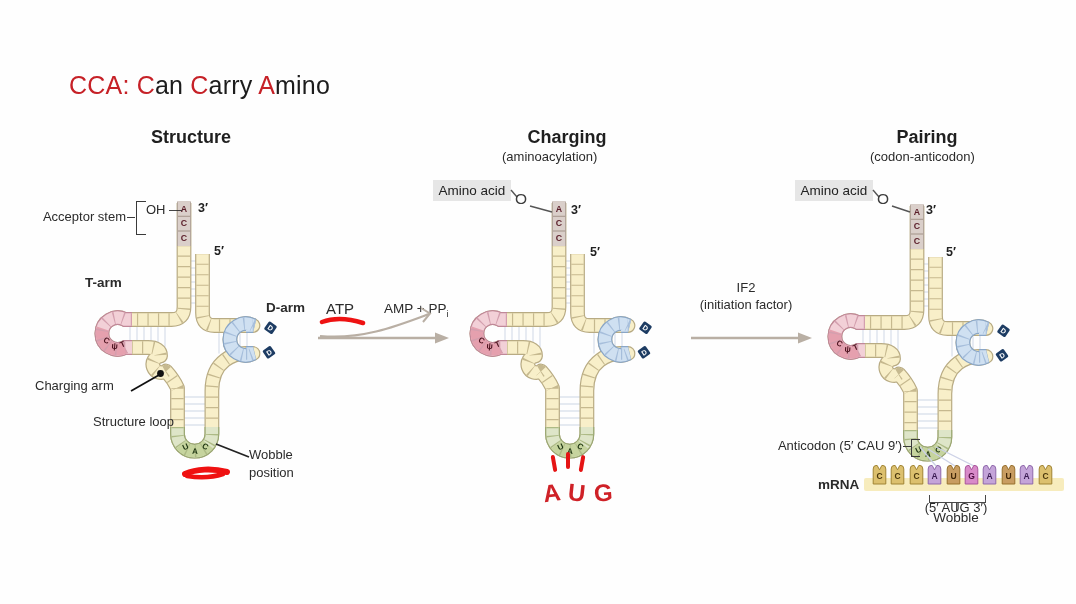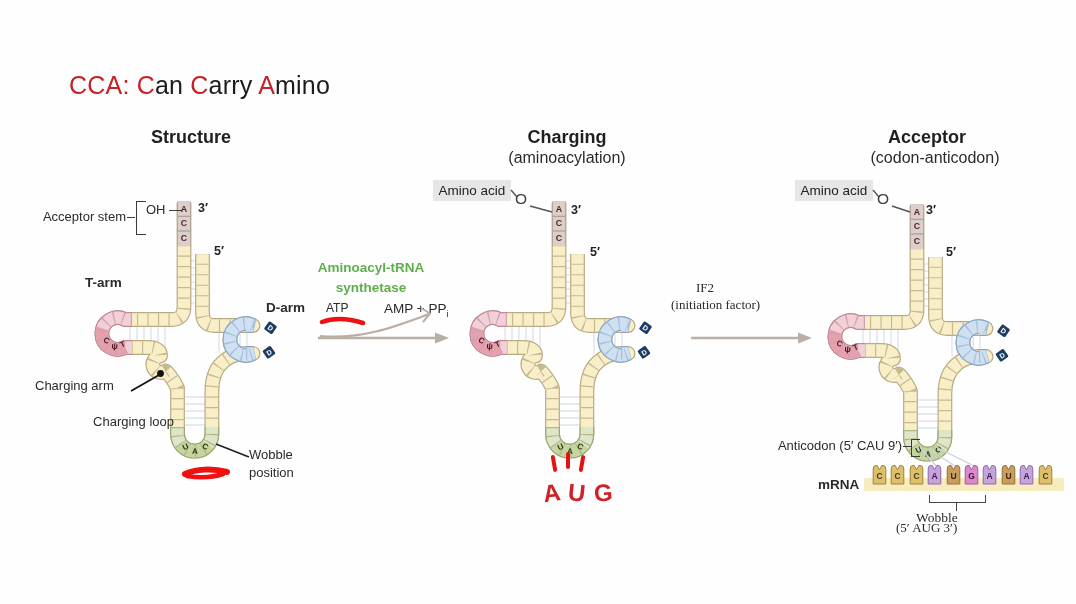--- a/index.html
+++ b/index.html
@@ -2,25 +2,25 @@
 <html><head>
 <meta charset="utf-8">
 <style>
   html,body{margin:0;padding:0;background:#ffffff;}
   #stage{position:relative;width:1076px;height:604px;background:#fefefe;overflow:hidden;
          font-family:"Liberation Sans",sans-serif;color:#2b2b2b;}
   .abs{position:absolute;}
   .lbl{position:absolute;font-size:13px;line-height:15px;color:#2b2b2b;white-space:nowrap;}
   .wrap{white-space:normal;line-height:17.5px;}
   .hd{position:absolute;width:120px;text-align:center;font-size:18px;font-weight:bold;color:#1f1f1f;}
-  .sub{position:absolute;width:130px;text-align:center;font-size:16px;color:#2b2b2b;}
+  .sub{position:absolute;width:130px;text-align:left;font-size:13px;color:#2b2b2b;}
   .prime{position:absolute;font-size:12.5px;font-weight:600;color:#222;}
   .bold{font-weight:bold;font-size:13.5px;}
   .right{text-align:right;}
-  .center{text-align:left;font-family:Liberation Serif, serif;}
+  .center{text-align:center;}
   #main-title{position:absolute;left:69px;top:71px;font-size:25px;letter-spacing:.2px;white-space:pre;}
   .aminobox{position:absolute;width:78px;height:21px;background:#e6e6e6;font-size:13.5px;
             display:flex;align-items:center;justify-content:center;color:#222;}
   .oletter{position:absolute;font-size:15.5px;color:#3d3d3d;}
   .greenlbl{position:absolute;width:132px;text-align:center;font-weight:bold;font-size:13.5px;
             line-height:19.5px;color:#5eaf4c;white-space:normal;}
   .bracket-open{position:absolute;border-left:1.6px solid #3a3a3a;border-top:1.6px solid #3a3a3a;
                 border-bottom:1.6px solid #3a3a3a;}
   .hdash{position:absolute;border-top:1.6px solid #3a3a3a;height:0;}
   .codon-bracket{position:absolute;border-left:1.5px solid #474747;border-right:1.5px solid #474747;
@@ -141,21 +141,21 @@
   <div class="lbl" style="left:146px;top:202px">OH —</div>
   <div class="prime" style="left:198px;top:201px">3′</div>
   <div class="prime" style="left:214px;top:244px">5′</div>
   <div class="lbl bold" style="left:85px;top:275px">T-arm</div>
   <div class="lbl bold" style="left:266px;top:300px">D-arm</div>
   <div class="lbl" style="left:35px;top:378px">Charging arm</div>
   <svg class="abs" style="left:128px;top:366px" width="42" height="28">
     <line x1="3" y1="25" x2="31" y2="9" stroke="#111" stroke-width="1.8"></line>
       <circle cx="32.5" cy="7.5" r="3.4" fill="#111"></circle>
   </svg>
-  <div class="lbl wrap right" style="left:88px;top:413px;width:86px">Charging loop</div>
+  <div class="lbl wrap right" style="left:88px;top:413px;width:86px">Structure loop</div>
   <svg class="abs" style="left:213px;top:441px" width="42" height="22">
     <line x1="3" y1="3" x2="36" y2="16" stroke="#222" stroke-width="1.8"></line>
   </svg>
   <div class="lbl wrap" style="left:249px;top:446px;width:74px">Wobble position</div>
   <svg class="abs" style="left:182px;top:465px" width="50" height="16">
     <path d="M3,9 C14,4 30,3 45,7" fill="none" stroke="#ef1111" stroke-width="6" stroke-linecap="round"></path>
     <path d="M5,11 C18,13 32,12 41,9" fill="none" stroke="#ef1111" stroke-width="4.5" stroke-linecap="round"></path>
   </svg>
 
   <div class="hd" style="left:507px;top:127px">Charging</div>
@@ -166,43 +166,42 @@
 
   <div class="aminobox" style="left:433px;top:180px">Amino acid</div>
   <svg class="abs" style="left:504px;top:184px" width="60" height="36">
     <line x1="7" y1="6" x2="13" y2="13" stroke="#555" stroke-width="1.4"></line>
     <line x1="26" y1="22" x2="48" y2="28" stroke="#555" stroke-width="1.4"></line>
   </svg>
   <div class="oletter" style="left:515px;top:190px">O</div>
   <div class="prime" style="left:571px;top:203px">3′</div>
   <div class="prime" style="left:590px;top:245px">5′</div>
 
-  <div class="greenlbl" style="left:305px;top:258px">Aminoacyl-tRNA synthetase</div>
-  <div class="lbl" style="left:326px;top:301px;font-size:12px">ATP</div>
+  <div class="lbl" style="left:326px;top:301px;font-size:15px">ATP</div>
   <div class="lbl" style="left:384px;top:301px;font-size:13.5px"><span>AMP + PP</span><sub style="font-size:9px">i</sub></div>
   <svg class="abs" style="left:319px;top:316px" width="48" height="12">
     <path d="M3,6 C14,2 28,2 44,7" fill="none" stroke="#ee1212" stroke-width="4.5" stroke-linecap="round"></path>
   </svg>
   <svg class="abs" style="left:317px;top:302px" width="135" height="40">
     <path d="M3,34 C45,38 80,24 112,12" fill="none" stroke="#b9afa4" stroke-width="2.2"></path>
     <path d="M104,6 L113,11.5 L106,20" fill="none" stroke="#b9afa4" stroke-width="2"></path>
   </svg>
   <svg class="abs" style="left:315px;top:326px" width="140" height="24">
     <line x1="3" y1="12" x2="120" y2="12" stroke="#b9afa4" stroke-width="2.4"></line>
     <polygon points="120,6.5 134,12 120,17.5" fill="#b9afa4"></polygon>
   </svg>
 
   <div class="redtick" style="left:552px;top:455px;transform:rotate(-10deg)"></div>
   <div class="redtick" style="left:566px;top:452px"></div>
   <div class="redtick" style="left:580px;top:455px;transform:rotate(10deg)"></div>
   <div class="aug" style="left:543px;top:479px">
     <span style="transform:rotate(-8deg)">A</span><span style="transform:rotate(6deg)">U</span><span style="transform:rotate(-4deg)">G</span>
   </div>
 
-  <div class="hd" style="left:867px;top:127px">Acceptor</div>
+  <div class="hd" style="left:867px;top:127px">Pairing</div>
   <div class="sub" style="left:870px;top:149px">(codon-anticodon)</div>
   <svg class="abs trna" style="left:818px;top:198px" width="230" height="270" viewBox="0 0 230 270">
       <use href="#trna-shape"></use>
     </svg>
 
   <div class="aminobox" style="left:795px;top:180px">Amino acid</div>
   <svg class="abs" style="left:866px;top:184px" width="60" height="36">
     <line x1="7" y1="6" x2="13" y2="13" stroke="#555" stroke-width="1.4"></line>
     <line x1="26" y1="22" x2="44" y2="28" stroke="#555" stroke-width="1.4"></line>
   </svg>
@@ -268,15 +267,15 @@
         </svg></div>
       <div class="nt"><svg width="15" height="22" viewBox="0 0 15 22">
     <path d="M1.2 21 L1.2 6 Q1.2 2.5 4 2.5 L5.2 2.5 L7.5 6.8 L9.8 2.5 L11 2.5 Q13.8 2.5 13.8 6 L13.8 21 Z" fill="#dcc06e" stroke="#a08434" stroke-width="1"></path>
     <text x="7.5" y="16" text-anchor="middle" font-size="8.5" font-weight="bold" fill="#4a370c">C</text>
         </svg></div>
     </div>
 
   <div class="codon-bracket" style="left:929px;top:495px;width:55px;height:7px"></div>
   <div class="vstem" style="left:956px;top:502px;height:9px"></div>
   <div class="lbl center" style="left:916px;top:510px;width:80px;font-size:13.5px">Wobble</div>
-  <div class="lbl center" style="left:896px;top:520px;width:120px">(5′ AUG 3′)</div>
+  <div class="lbl center" style="left:896px;top:500px;width:120px">(5′ AUG 3′)</div>
 
 </div>
 
 </body></html>

